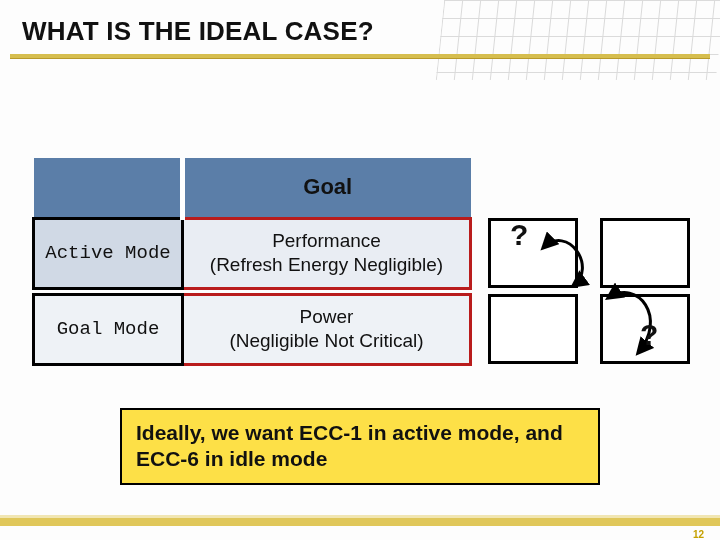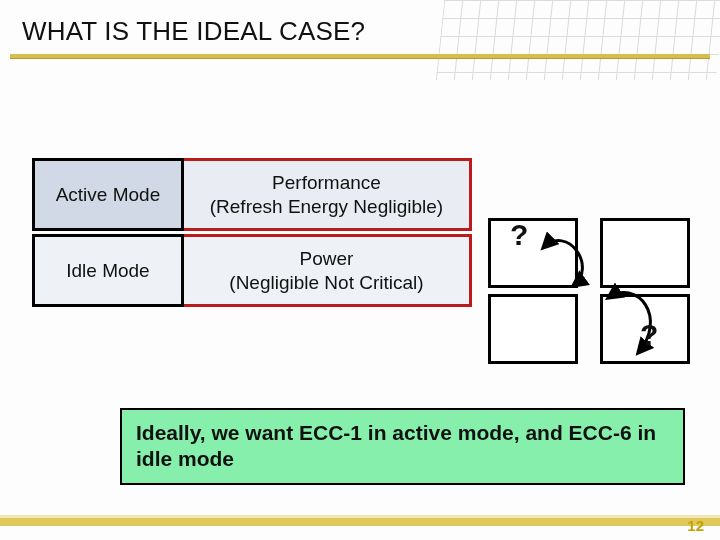--- a/index.html
+++ b/index.html
@@ -5,73 +5,77 @@
   * { box-sizing: border-box; margin: 0; padding: 0; }
   html, body { width: 720px; height: 540px; font-family: Arial, Helvetica, sans-serif; background: #fff; overflow: hidden; }
   .slide { position: relative; width: 720px; height: 540px; background: #fdfdfd; }
   .grid-bg { position: absolute; right: 0; top: 0; width: 280px; height: 80px; opacity: 0.35;
     background-image:
       linear-gradient(#999 1px, transparent 1px),
       linear-gradient(90deg, #999 1px, transparent 1px);
     background-size: 18px 18px;
     transform: skewX(-6deg);
   }
-  .title { position: absolute; left: 22px; top: 16px; font-size: 26px; font-weight: 400; color: #111; letter-spacing: 0.2px; }
+  .title { position: absolute; left: 22px; top: 16px; font-size: 26px; font-weight: 700; color: #111; letter-spacing: 0.2px; }
   .title-rule { position: absolute; left: 10px; top: 54px; width: 700px; height: 4px; background: #d6be4f; }
   .title-rule::after { content:""; position:absolute; left:0; top:4px; width:700px; height:1px; background:#b89a2a; }
 
   .tbl { position: absolute; left: 32px; top: 158px; width: 440px; border-collapse: collapse; }
   .tbl th, .tbl td { text-align: center; vertical-align: middle; }
   .hdr-blank { width: 150px; height: 60px; background: #5b7ea8; border-right: 5px solid #fff; }
   .hdr-goal  { width: 290px; height: 60px; background: #5b7ea8; color:#111; font-size: 22px; font-weight: 600; }
-  .rowlab { width: 150px; height: 70px; background: #d0d9e5; border: 3px solid #000; font-size: 19px; color:#111; }
+  .rowlab { width: 150px; height: 70px; background: #d0d9e5; border: 3px solid #000; font-size: 19px; color:#111;font-family:Liberation Mono, monospace; }
   .rowval { width: 290px; height: 70px; background: #e9edf3; border: 3px solid #b91c1c; font-size: 19px; color:#111; line-height: 1.25; padding: 4px 6px; }
   .rowval.alt, .rowlab.alt { background: #eef2f6; }
   .gap-row td { height: 6px; background: transparent; border: none; }
 
   .boxes { position: absolute; left: 488px; top: 218px; width: 210px; }
   .box { position: absolute; width: 90px; height: 70px; border: 3px solid #000; background: #fff; }
   .b1 { left: 0;   top: 0; }
   .b2 { left: 112px; top: 0; }
   .b3 { left: 0;   top: 76px; }
   .b4 { left: 112px; top: 76px; }
   .qm { position:absolute; font-size: 30px; font-weight: 900; color:#111; }
   .qm1 { left: 510px; top: 218px; }
   .qm2 { left: 640px; top: 318px; }
   .arrows { position:absolute; left: 488px; top: 218px; width: 210px; height: 150px; pointer-events:none; }
 
-  .callout { position: absolute; left: 120px; top: 408px; width: 565px; padding: 10px 14px; border: 2px solid #000; background: #86efac; font-size: 21px; font-weight: 900; color:#111; line-height:1.25; }
+  .callout { position: absolute; left: 120px; top: 408px; width: 480px; padding: 10px 14px; border: 2px solid #000; background: #fde047; font-size: 21px; font-weight: 900; color:#111; line-height:1.25; }
 
   .footer-bar { position: absolute; left: 0; bottom: 14px; width: 720px; height: 8px; background: #e0c75a; }
   .footer-bar::before { content:""; position:absolute; left:0; top:-3px; width:720px; height:3px; background:#f1e6b3; }
-  .pagenum { position:absolute; right: 16px; bottom: 6px; font-size: 15px; font-weight: 700; color: #c4a000; }
+  .pagenum { position:absolute; right: 16px; bottom: 0; font-size: 10px; font-weight: 700; color: #c4a000; }
 </style>
 </head>
 <body>
 
 <div class="slide">
   <div class="grid-bg"></div>
   <div class="title">WHAT IS THE IDEAL CASE?</div>
   <div class="title-rule"></div>
 
   <table class="tbl">
     <tbody>
+        <tr>
+      <th class="hdr-blank"></th>
+      <th class="hdr-goal">Goal</th>
+    </tr>
     <tr>
       <td class="rowlab">Active Mode</td>
       <td class="rowval">
         <div>Performance</div>
         <div>(Refresh Energy Negligible)</div>
       </td>
     </tr>
     <tr class="gap-row">
           <td></td>
           <td></td>
         </tr>
     <tr>
-      <td class="rowlab alt">Idle Mode</td>
+      <td class="rowlab alt">Goal Mode</td>
       <td class="rowval alt">
         <div>Power</div>
         <div>(Negligible Not Critical)</div>
       </td>
     </tr>
   </tbody>
     </table>
 
   <div class="boxes">
     <div class="box b1"></div>

